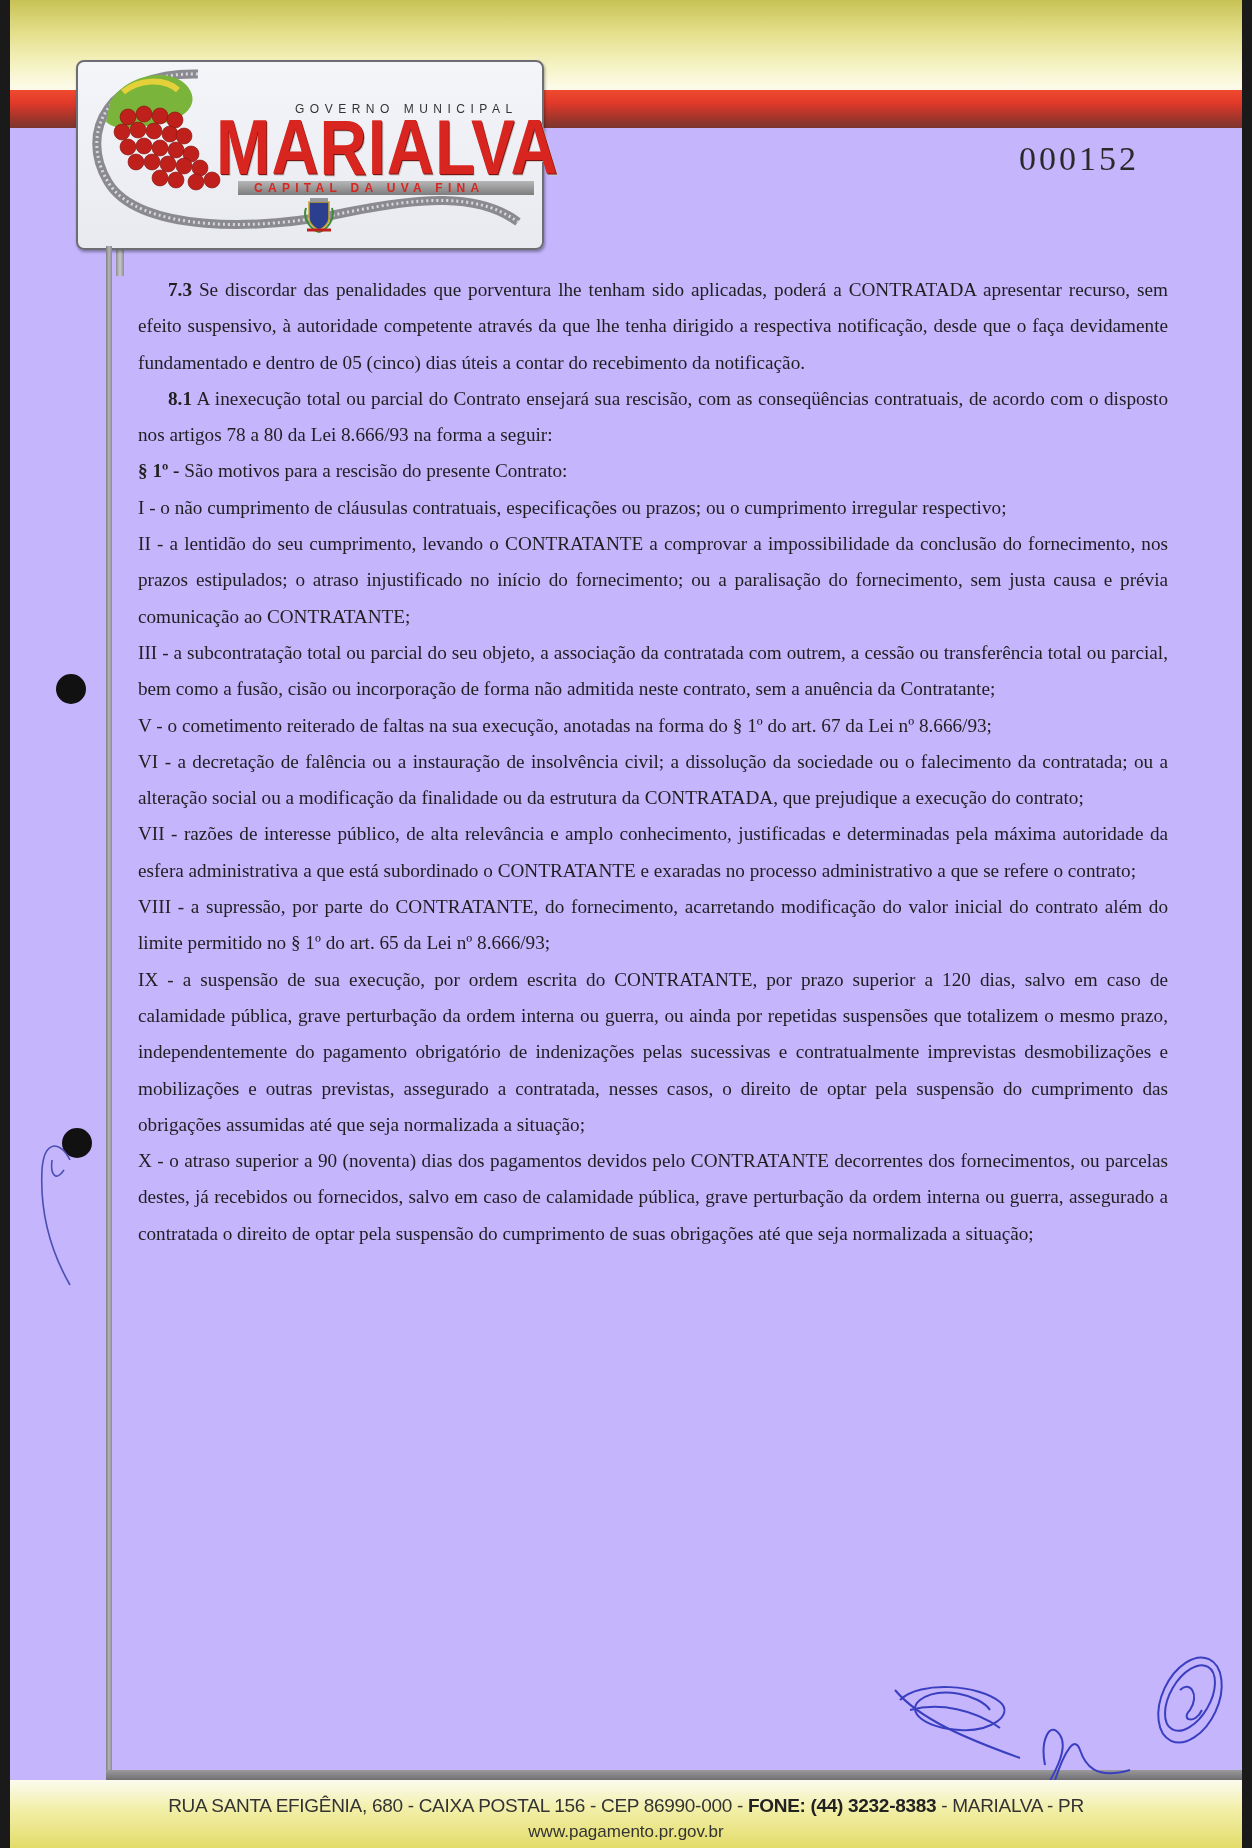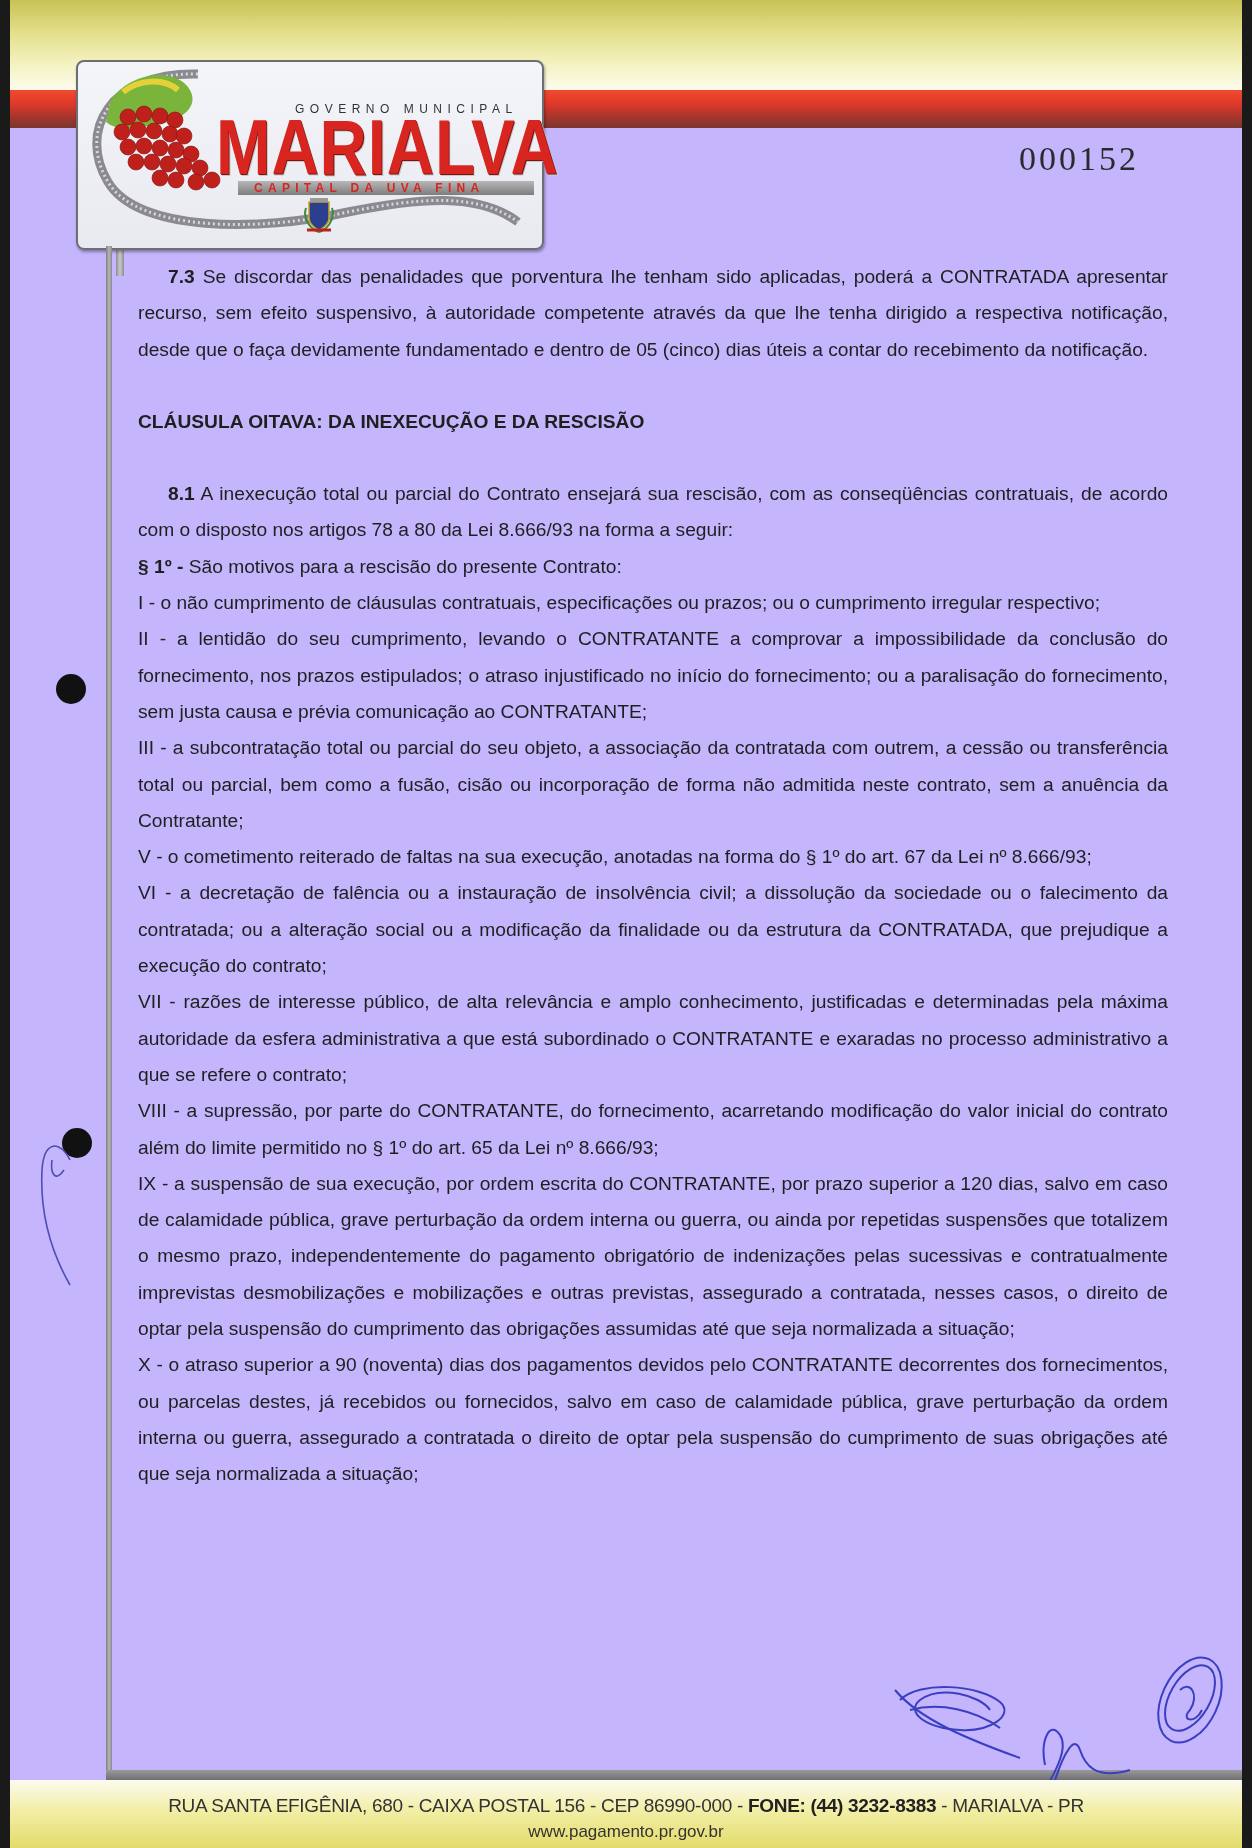--- a/index.html
+++ b/index.html
@@ -71,23 +71,24 @@
   .footer-address {
     position: absolute; left: 0; width: 100%; top: 1795px; text-align: center;
     font-size: 19px; color: #333; letter-spacing: -0.3px;
   }
   .footer-address b { color: #222; }
   .footer-site {
     position: absolute; left: 0; width: 100%; top: 1822px; text-align: center;
     font-size: 17px; color: #333;
   }
   .content {
-    position: absolute; left: 128px; top: 259px; width: 1030px;
+    position: absolute; left: 128px; top: 272px; width: 1030px;
     font-size: 19.2px; color: #1f1f1f; line-height: 36.3px;
     text-align: justify;
+    font-family: Liberation Serif, serif;
   }
   .content p { margin: 0; }
   .content .indent { text-indent: 30px; }
   .content .heading {
     font-weight: bold; margin-top: 32px; margin-bottom: 36px; text-align: left;
   }
   .content .gap { margin-top: 36px; }
   .content b { font-weight: bold; }
   .punch {
     position: absolute; width: 30px; height: 30px; border-radius: 50%; background: #111;
@@ -150,21 +151,20 @@
   </div>
 
   <div class="doc-number">000152</div>
 
   <div class="frame-left"></div>
   <div class="frame-bottom"></div>
 
   <div class="content">
     <p class="indent"><b>7.3</b><span> Se discordar das penalidades que porventura lhe tenham sido aplicadas, poderá a CONTRATADA apresentar recurso, sem efeito suspensivo, à autoridade competente através da que lhe tenha dirigido a respectiva notificação, desde que o faça devidamente fundamentado e dentro de 05 (cinco) dias úteis a contar do recebimento da notificação.</span></p>
 
-    <p class="heading gap">CLÁUSULA OITAVA: DA INEXECUÇÃO E DA RESCISÃO</p>
 
     <p class="indent"><b>8.1</b><span> A inexecução total ou parcial do Contrato ensejará sua rescisão, com as conseqüências contratuais, de acordo com o disposto nos artigos 78 a 80 da Lei 8.666/93 na forma a seguir:</span></p>
 
     <p><b>§ 1º -</b><span> São motivos para a rescisão do presente Contrato:</span></p>
 
     <p><span>I</span><span> - o não cumprimento de cláusulas contratuais, especificações ou prazos; ou o cumprimento irregular respectivo;</span></p>
     <p><span>II</span><span> - a lentidão do seu cumprimento, levando o CONTRATANTE a comprovar a impossibilidade da conclusão do fornecimento, nos prazos estipulados; o atraso injustificado no início do fornecimento; ou a paralisação do fornecimento, sem justa causa e prévia comunicação ao CONTRATANTE;</span></p>
     <p><span>III</span><span> - a subcontratação total ou parcial do seu objeto, a associação da contratada com outrem, a cessão ou transferência total ou parcial, bem como a fusão, cisão ou incorporação de forma não admitida neste contrato, sem a anuência da Contratante;</span></p>
     <p><span>V</span><span> - o cometimento reiterado de faltas na sua execução, anotadas na forma do § 1º do art. 67 da Lei nº 8.666/93;</span></p>
     <p><span>VI</span><span> - a decretação de falência ou a instauração de insolvência civil; a dissolução da sociedade ou o falecimento da contratada; ou a alteração social ou a modificação da finalidade ou da estrutura da CONTRATADA, que prejudique a execução do contrato;</span></p>

